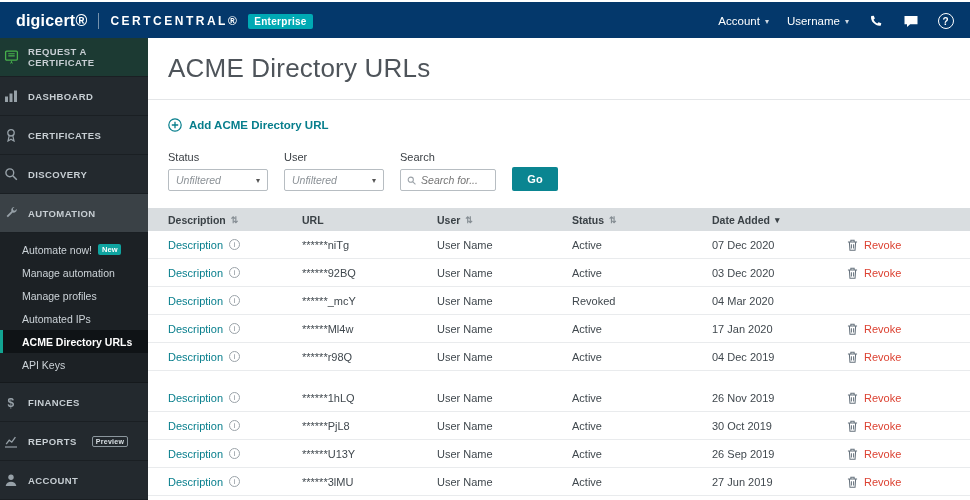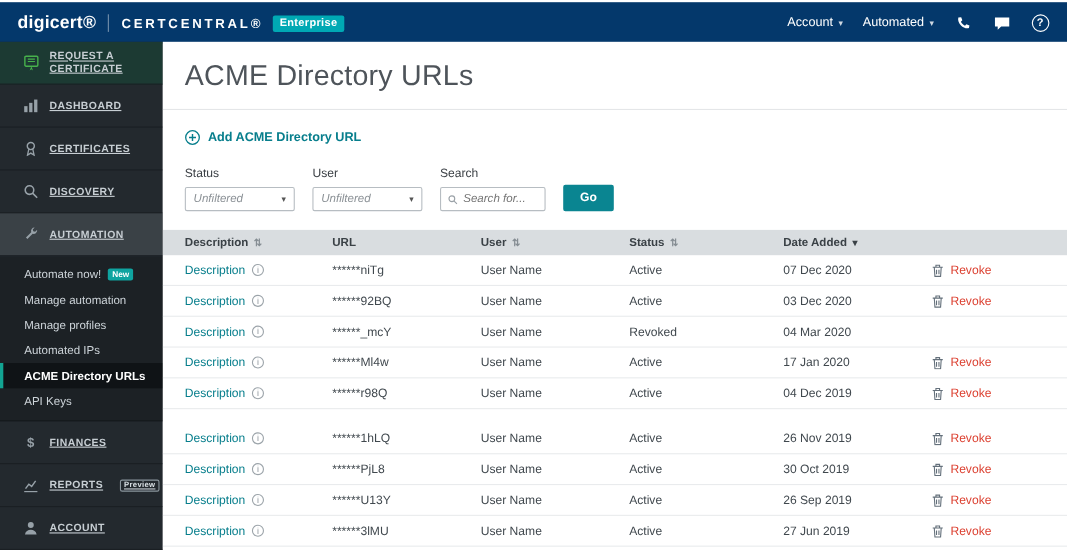--- a/index.html
+++ b/index.html
@@ -18,23 +18,23 @@
   .tb-menu { display:flex; align-items:center; gap:5px; cursor:pointer; }
   .caret { font-size:8px; color:#cfd8e2; }
   .tb-icon { width:17px; height:17px; display:flex; align-items:center; justify-content:center;
              color:#fff; cursor:pointer; }
   .help-circle { width:16px; height:16px; border:1.4px solid #fff; border-radius:50%;
                  display:flex; align-items:center; justify-content:center; font-size:10px; font-weight:bold; }
 
   
   .sidebar { position:absolute; top:38px; left:0; width:148px; height:462px; background:#23292e;
              color:#c7ced3; overflow:hidden; }
-  .side-item { display:flex; align-items:center; gap:9px; height:39px; padding:0 21px;
+  .side-item { display:flex; align-items:center; gap:9px; height:39px; padding:0 4px;
                font-size:9.5px; font-weight:bold; letter-spacing:.4px;
-               border-bottom:1px solid #1a1f23; cursor:pointer;text-decoration:underline; }
+               border-bottom:1px solid #1a1f23; cursor:pointer; }
   .side-item .icn { width:15px; height:15px; color:#97a1a8; flex:0 0 auto; display:flex; align-items:center; }
   .side-item.request { background:#1c3a33; }
   .side-item.request .icn { color:#47b14c; }
   .side-item.expanded { background:#3a4146; }
   .submenu { background:#1c2125; padding:5px 0 6px; border-bottom:1px solid #15191c; }
   .sub-item { display:flex; align-items:center; height:23px; padding-left:19px; font-size:10.5px;
               color:#ccd3d8; cursor:pointer; border-left:3px solid transparent; }
   .sub-item.active { background:#0f1316; color:#fff; border-left:3px solid #12a492; font-weight:bold; }
   .badge-new { background:#0fa4a0; color:#fff; font-size:7.5px; font-weight:bold; padding:1px 4px;
                border-radius:2px; margin-left:6px; }
@@ -90,21 +90,21 @@
   <span class="logo">digicert®</span>
   <span class="tb-divider"></span>
   <span class="product">CERTCENTRAL®</span>
   <span class="badge-ent">Enterprise</span>
   <div class="tb-right">
     <div class="tb-menu">
       <span>Account</span>
       <span class="caret">▾</span>
     </div>
     <div class="tb-menu">
-      <span>Automated</span>
+      <span>Username</span>
       <span class="caret">▾</span>
     </div>
     <span class="tb-icon">
       <svg width="15" height="15" viewBox="0 0 16 16">
           <path d="M3.4 2c-.7 2.7.6 5.7 2.6 7.7s5 3.3 7.7 2.6l.5-2.5-3-1.1-1.3 1.4C8.3 9.3 6.7 7.7 5.9 6.1l1.4-1.3-1.1-3z" fill="currentColor"></path>
         </svg>
     </span>
     <span class="tb-icon">
       <svg width="16" height="15" viewBox="0 0 16 15">
           <path d="M1.5 2h13v8.2H7.2L4 13V10.2H1.5z" fill="currentColor"></path>

